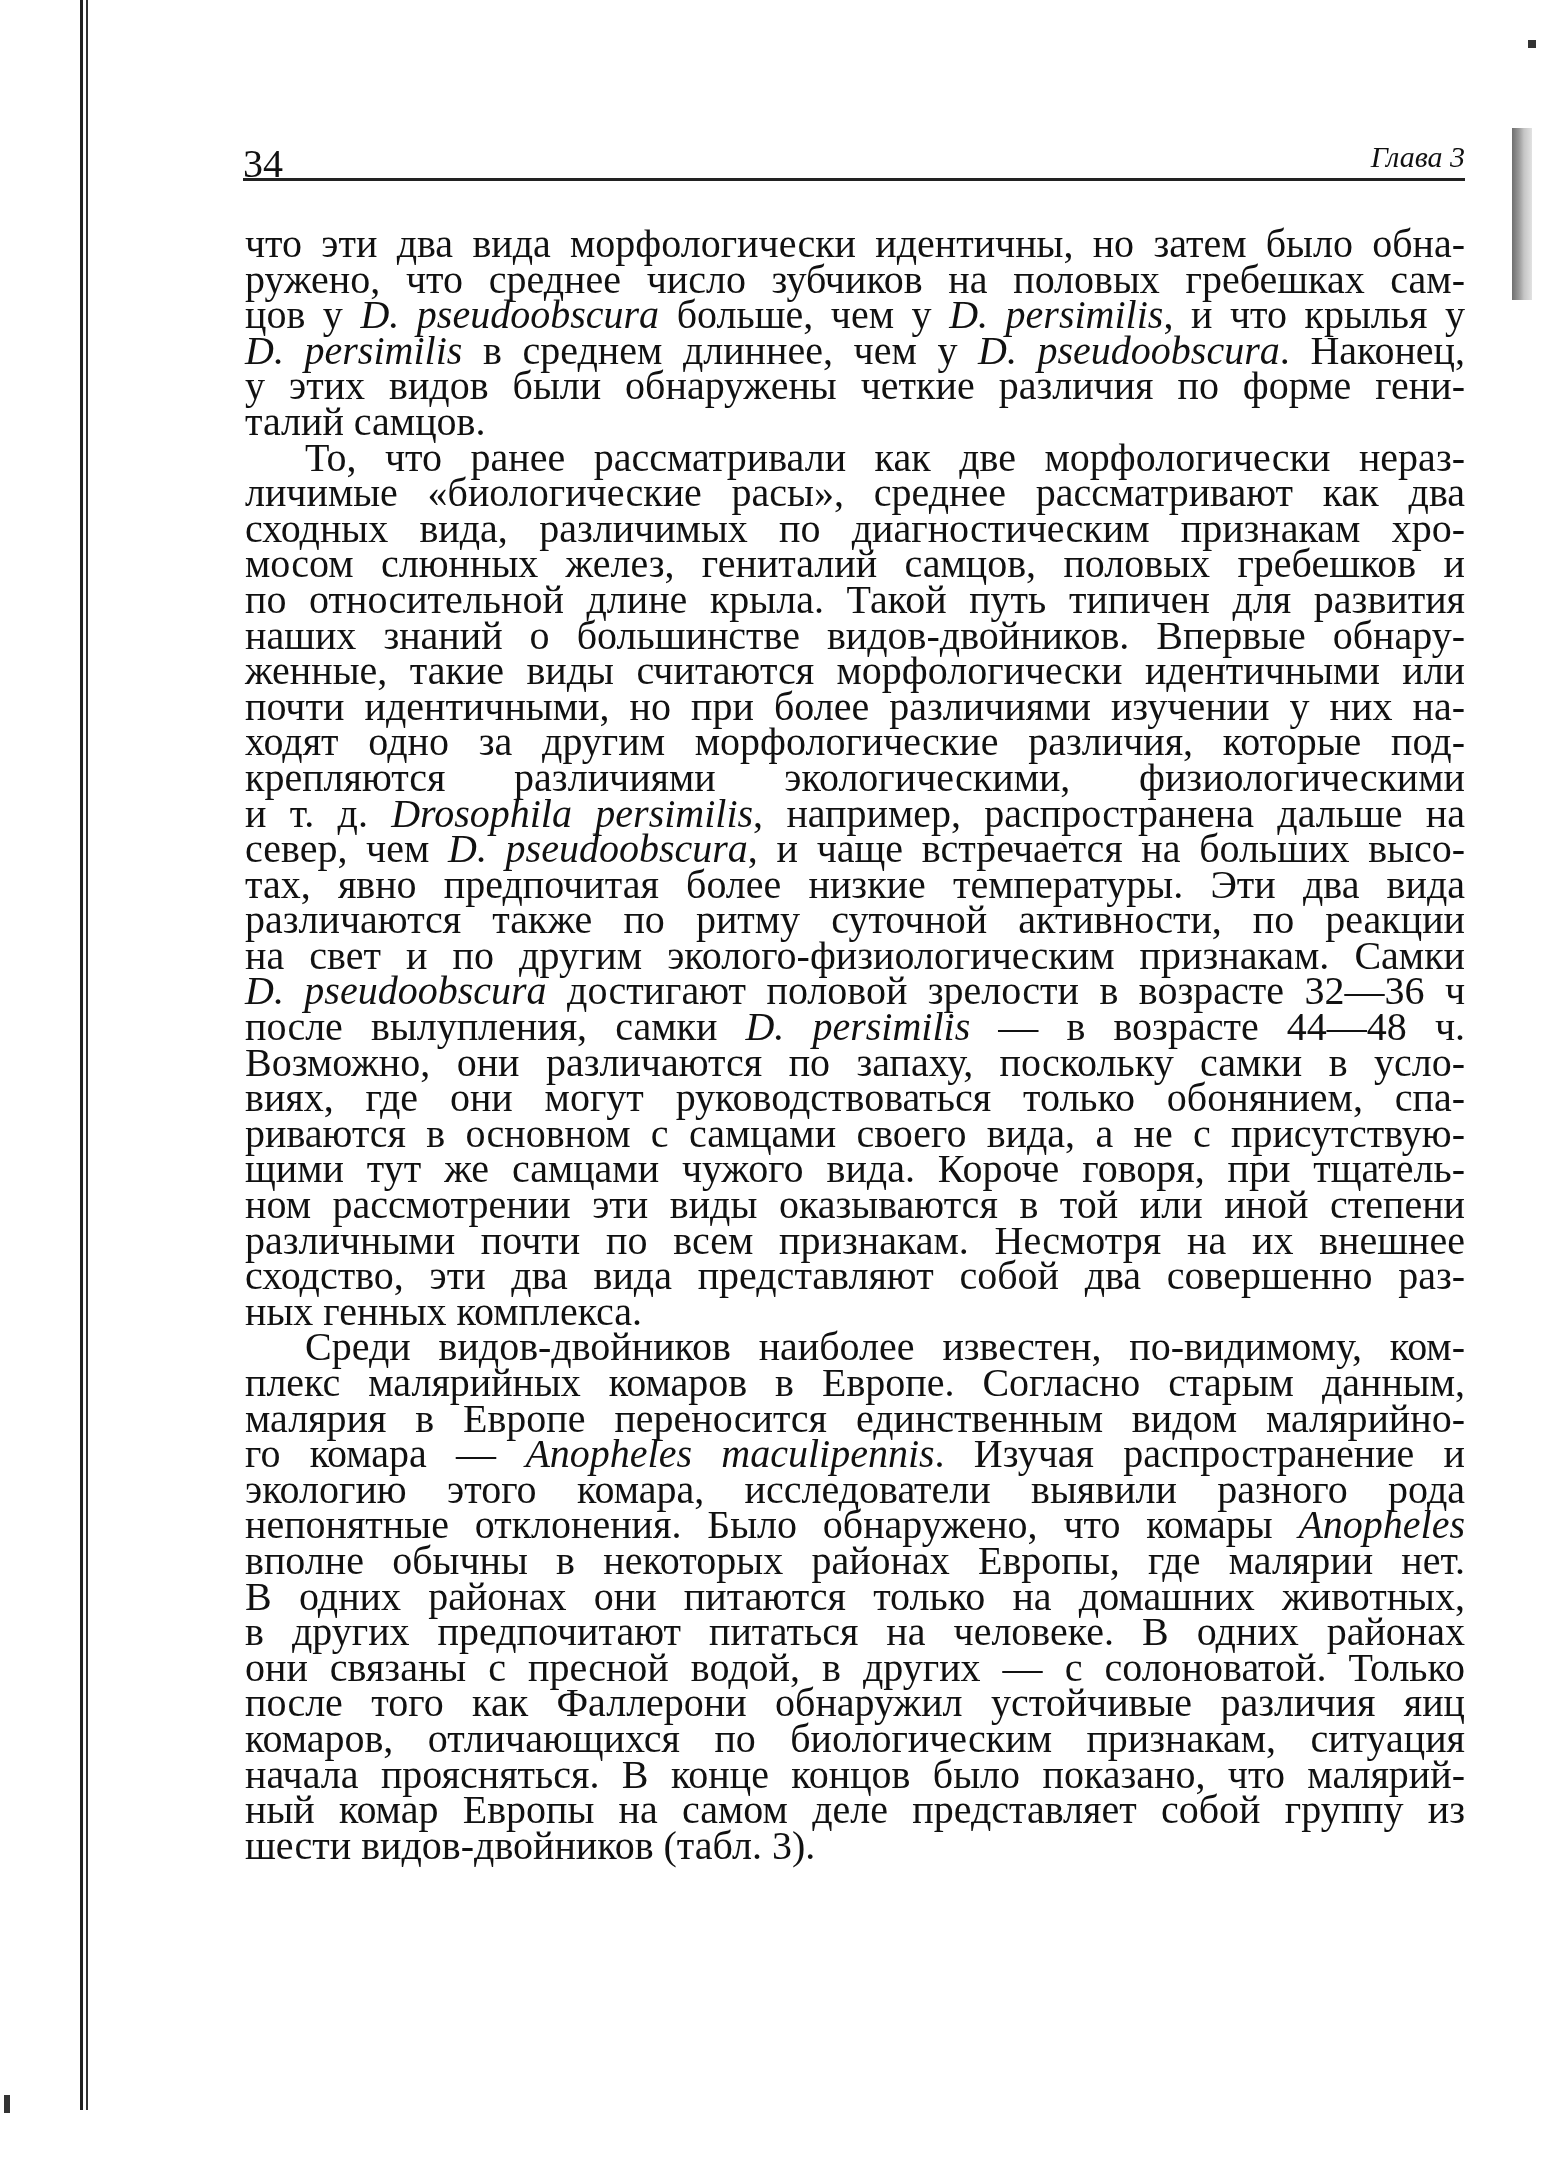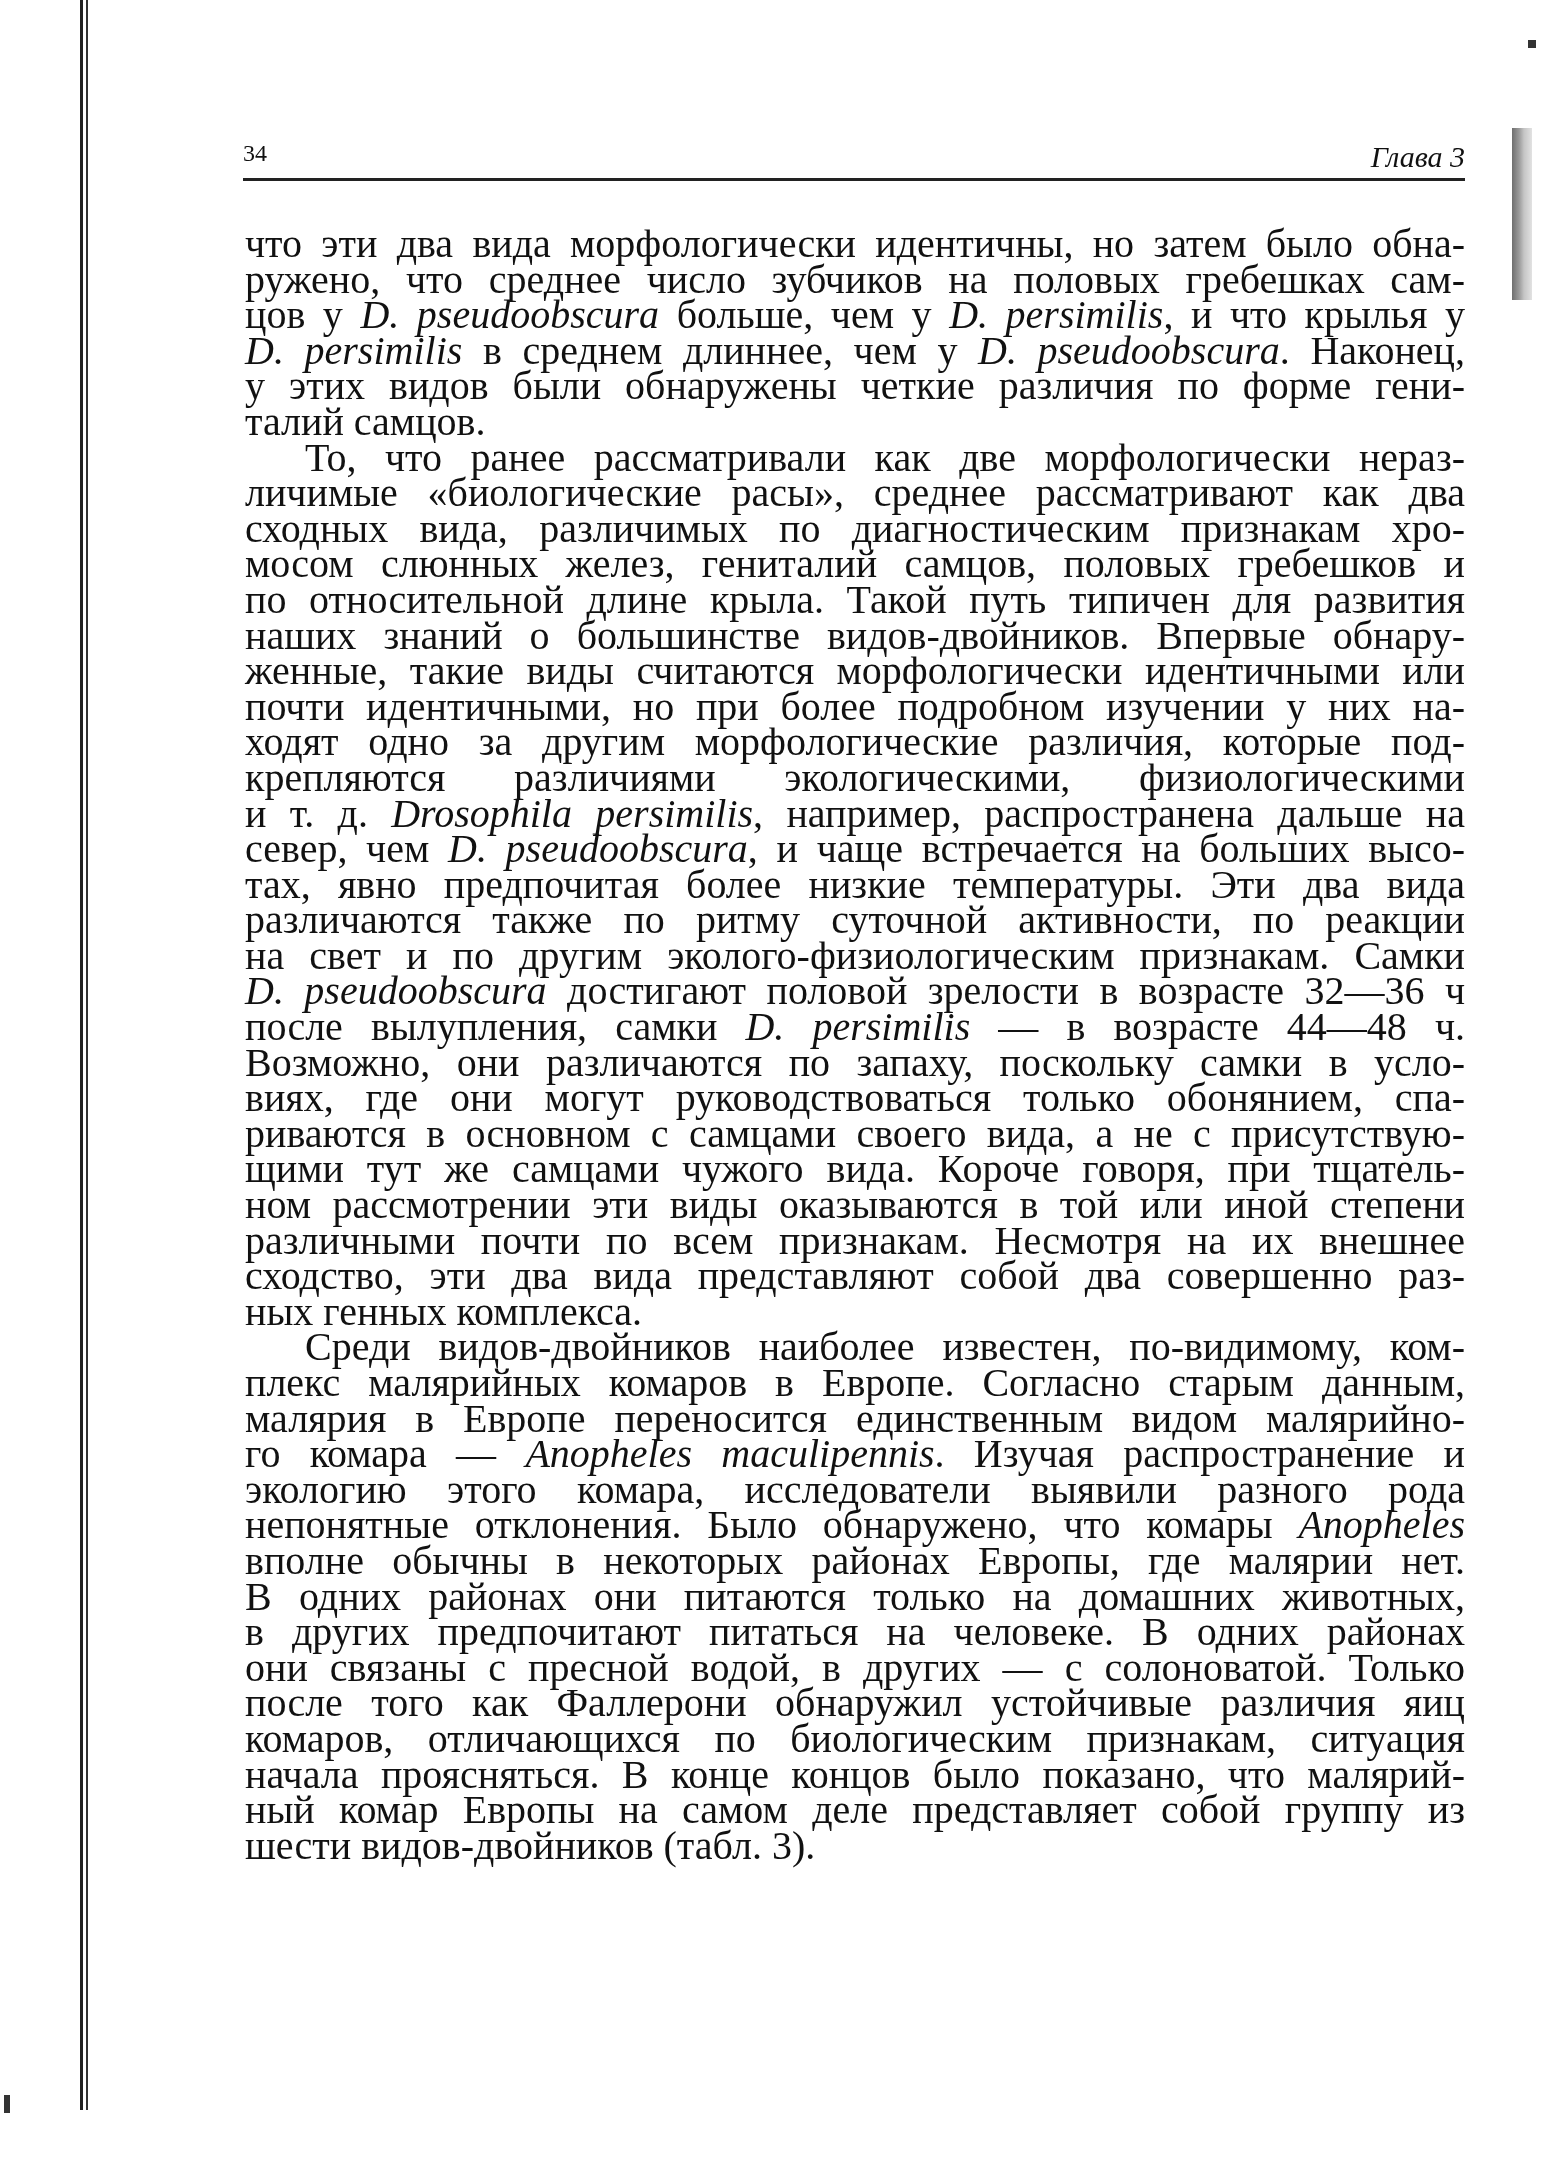--- a/index.html
+++ b/index.html
@@ -6,21 +6,21 @@
   body { width: 1545px; height: 2160px; position: relative; overflow: hidden;
          font-family: "Liberation Serif", "DejaVu Serif", serif; color: #111; }
   .binding-line { position: absolute; top: 0; width: 3px; background: #222; }
   .bl1 { left: 80px; height: 2110px; }
   .bl2 { left: 86px; top: 0; height: 2110px; width: 2px; background: #333; }
   .corner-mark { position: absolute; left: 4px; top: 2095px; width: 6px; height: 18px; background: #333; }
   .edge-strip { position: absolute; left: 1512px; top: 128px; width: 20px; height: 172px;
     background: linear-gradient(90deg, #555 0%, #888 35%, #bbb 60%, #ddd 100%); opacity: .85; }
   .edge-dot { position: absolute; left: 1528px; top: 40px; width: 8px; height: 8px; background: #333; }
   .header { position: absolute; left: 243px; top: 140px; width: 1222px; height: 40px; }
-  .page-num { position: absolute; left: 0; top: 0; font-size: 24px; }
+  .page-num { position: absolute; left: 0; top: 0; font-size: 40px; }
   .running-title { position: absolute; left: 0; right: 0; top: 0; text-align: right; font-size: 30px; font-style: italic; }
   .rule { position: absolute; left: 243px; top: 178px; width: 1222px; height: 3px; background: #222; }
   .body-text { position: absolute; left: 245px; top: 226px; width: 1220px; font-size: 40px; line-height: 35.6px; }
   .line { display: block; white-space: nowrap; text-align: justify; text-align-last: justify; height: 35.6px; }
   .line.last { text-align-last: left; }
   .line.indent { padding-left: 60px; }
   i { font-style: italic; }
 </style>
 </head>
 <body>
@@ -47,21 +47,21 @@
       <span class="line last"><span>талий самцов.</span></span>
     </div>
     <div>
       <span class="line indent"><span>То, что ранее рассматривали как две морфологически нераз-</span></span>
       <span class="line"><span>личимые «биологические расы», среднее рассматривают как два</span></span>
       <span class="line"><span>сходных вида, различимых по диагностическим признакам хро-</span></span>
       <span class="line"><span>мосом слюнных желез, гениталий самцов, половых гребешков и</span></span>
       <span class="line"><span>по относительной длине крыла. Такой путь типичен для развития</span></span>
       <span class="line"><span>наших знаний о большинстве видов-двойников. Впервые обнару-</span></span>
       <span class="line"><span>женные, такие виды считаются морфологически идентичными или</span></span>
-      <span class="line"><span>почти идентичными, но при более подробном изучении у них на-</span></span>
+      <span class="line"><span>почти идентичными, но при более различиями изучении у них на-</span></span>
       <span class="line"><span>ходят одно за другим морфологические различия, которые под-</span></span>
       <span class="line"><span>крепляются различиями экологическими, физиологическими</span></span>
       <span class="line"><span>и т. д. </span><i>Drosophila persimilis</i><span>, например, распространена дальше на</span></span>
       <span class="line"><span>север, чем </span><i>D. pseudoobscura</i><span>, и чаще встречается на больших высо-</span></span>
       <span class="line"><span>тах, явно предпочитая более низкие температуры. Эти два вида</span></span>
       <span class="line"><span>различаются также по ритму суточной активности, по реакции</span></span>
       <span class="line"><span>на свет и по другим эколого-физиологическим признакам. Самки</span></span>
       <span class="line"><i>D. pseudoobscura</i><span> достигают половой зрелости в возрасте 32—36 ч</span></span>
       <span class="line"><span>после вылупления, самки </span><i>D. persimilis</i><span> — в возрасте 44—48 ч.</span></span>
       <span class="line"><span>Возможно, они различаются по запаху, поскольку самки в усло-</span></span>

